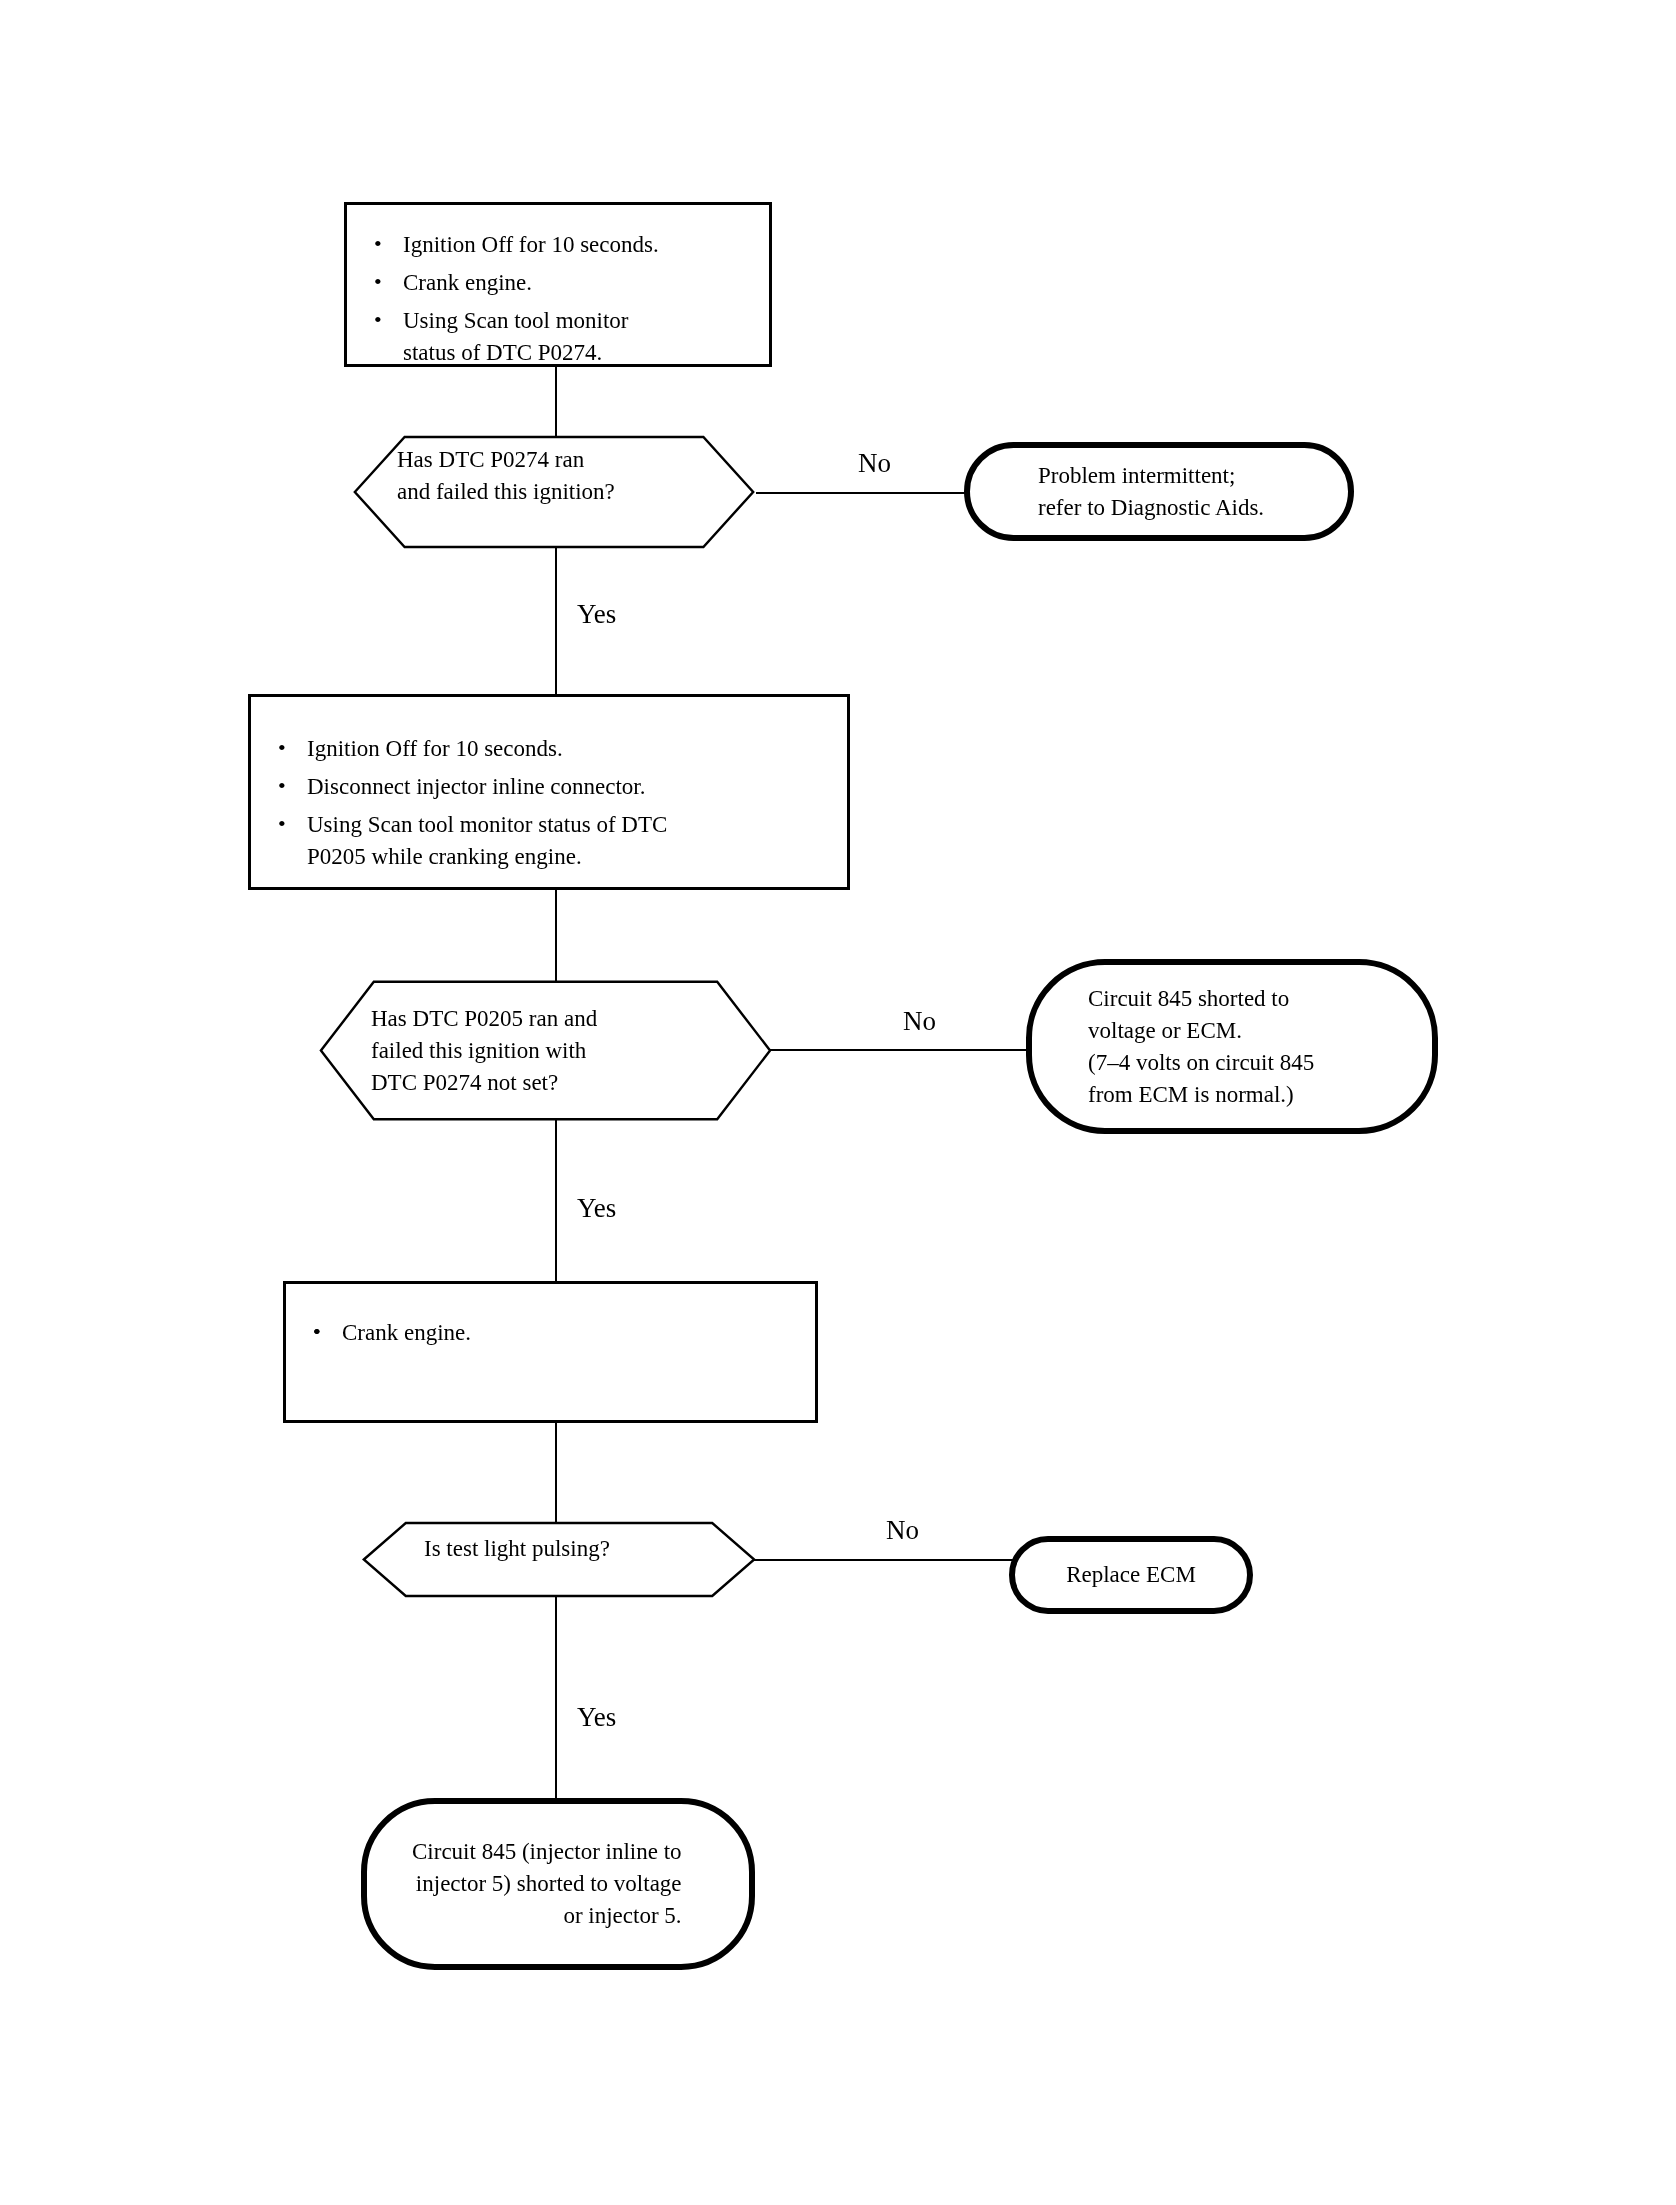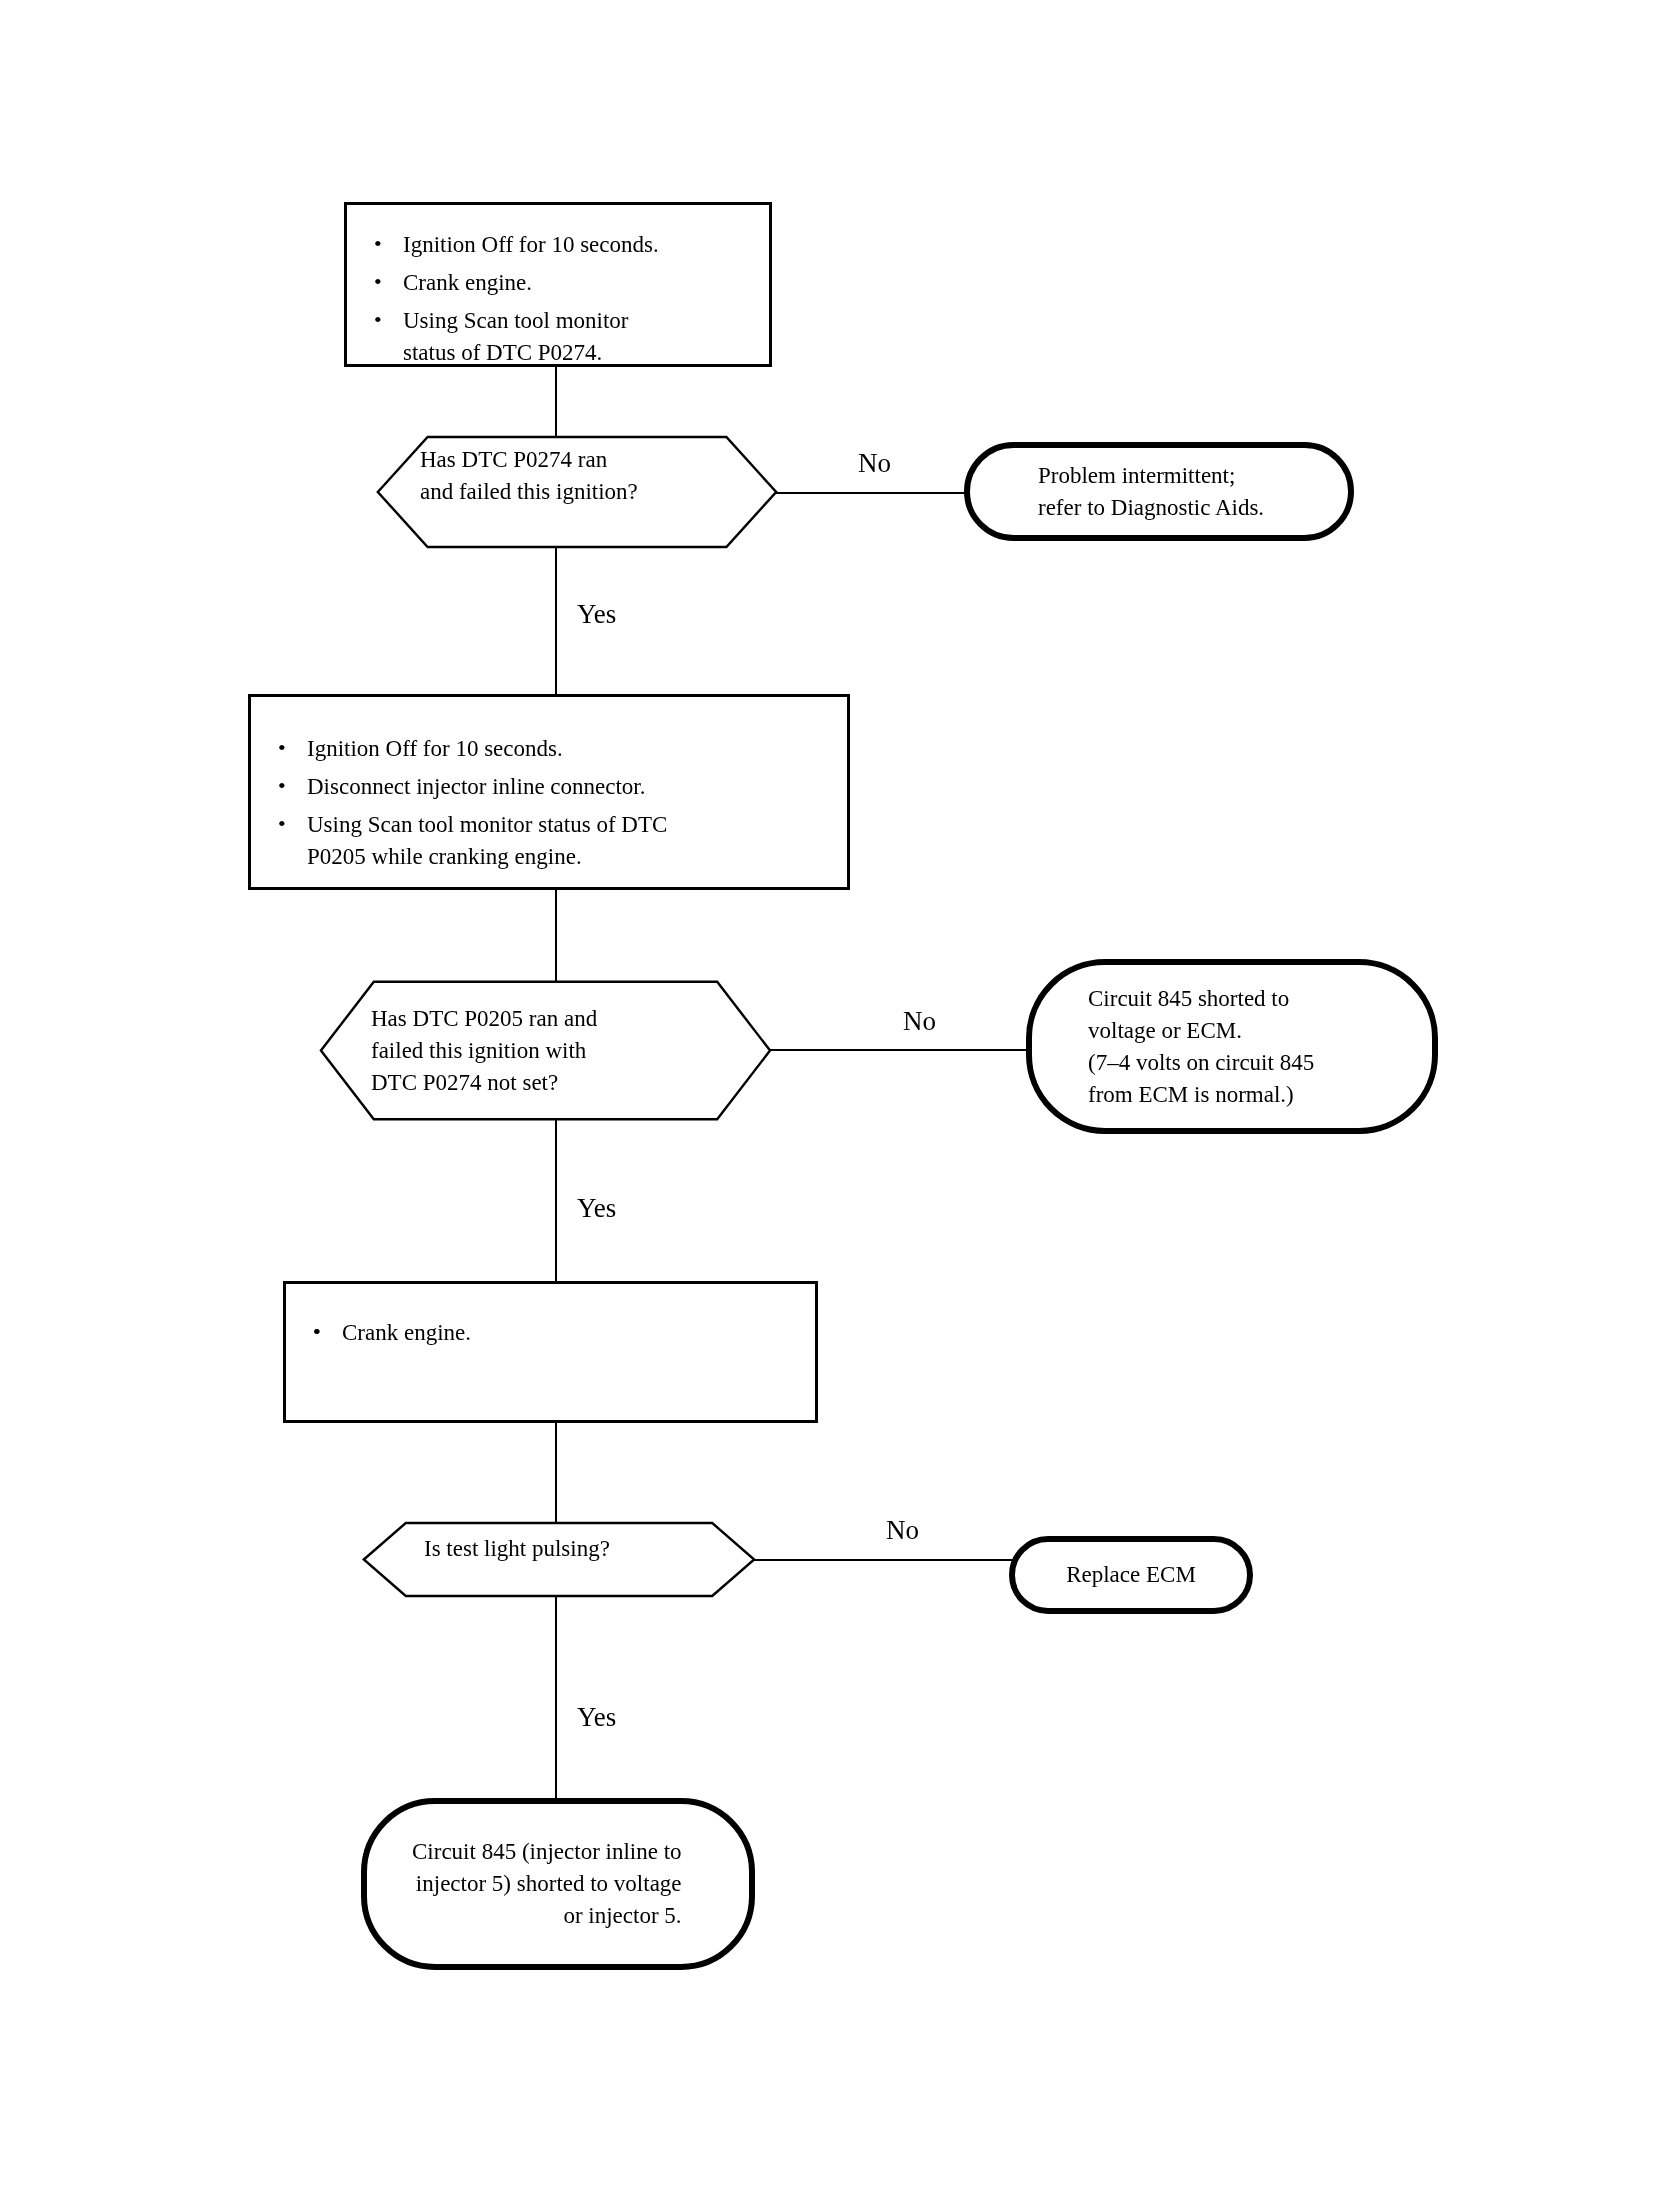--- a/index.html
+++ b/index.html
@@ -120,21 +120,21 @@
         <span class="textlines">Crank engine.</span>
       </li>
       <li>
         <span class="bullet">•</span>
         <span class="textlines">Using Scan tool monitor
 status of DTC P0274.</span>
       </li>
     </ul>
   </div>
 
-  <div class="hex-wrap" style="left:376px; top:435px; width:402px; height:82px;">
+  <div class="hex-wrap" style="left:353px; top:435px; width:402px; height:82px;">
     <svg width="402" height="114" viewBox="0 0 662 187">
       <polygon points="3,93.5 85,3 577,3 659,93.5 577,184 85,184" fill="#ffffff" stroke="#000000" stroke-width="4"></polygon>
     </svg>
     <div class="hex-text" style="padding-left:44px;">Has DTC P0274 ran
 and failed this ignition?</div>
   </div>
 
   <div class="stadium" style="left:964px; top:442px; width:390px; height:99px; border-radius:52px; padding-left:68px;">Problem intermittent;
 refer to Diagnostic Aids.</div>
 

